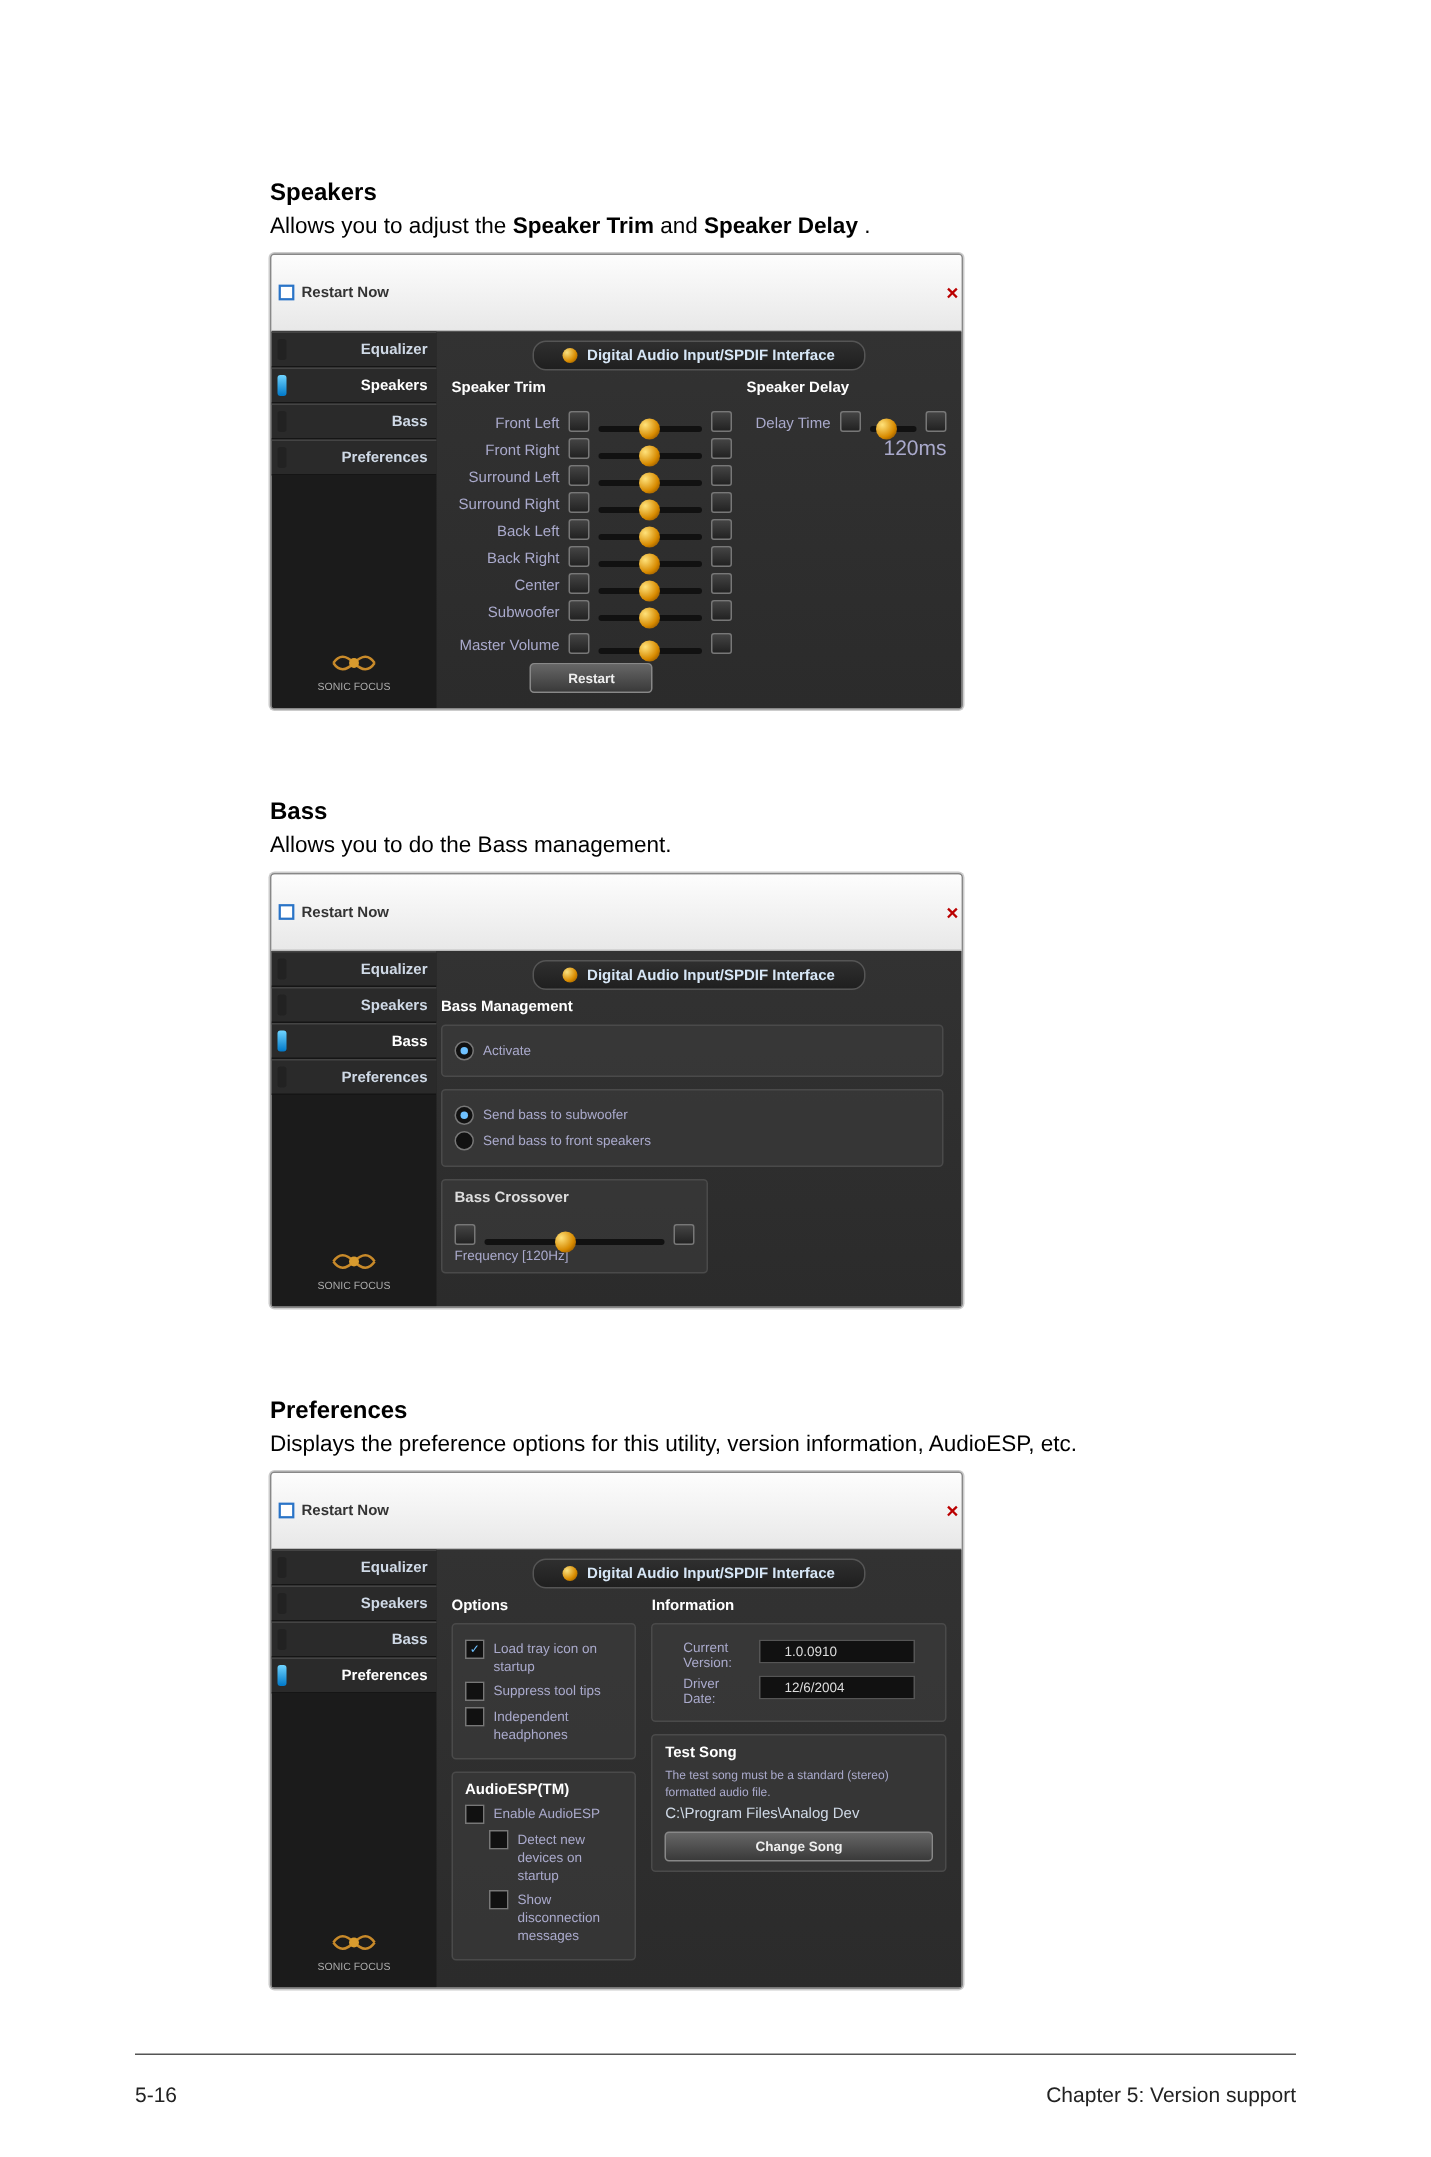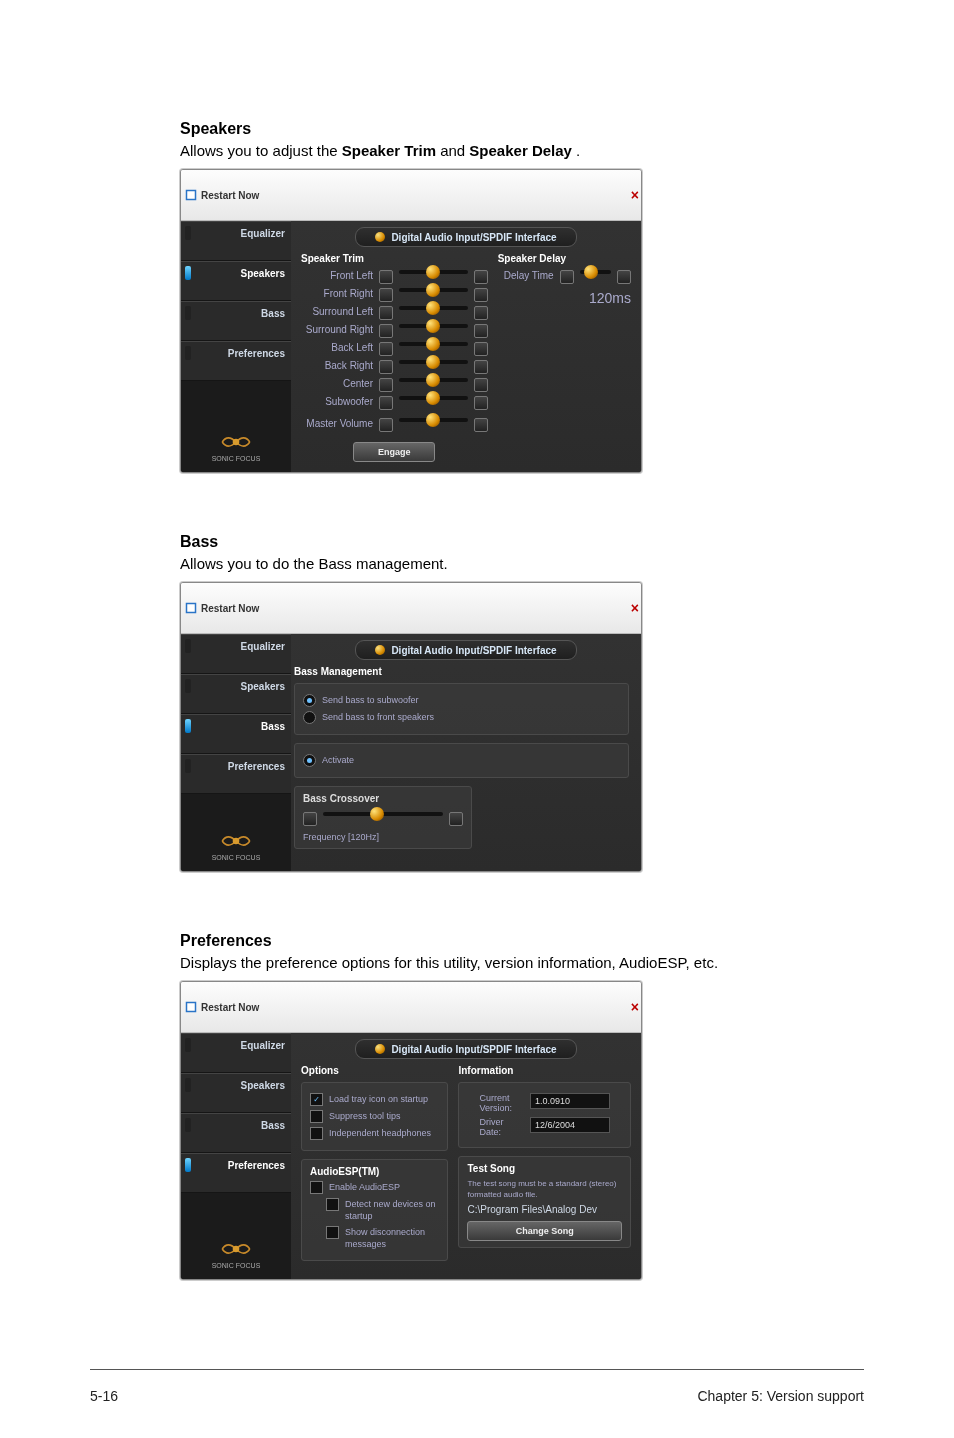--- a/index.html
+++ b/index.html
@@ -12,51 +12,51 @@
   
   .win{width:460px;border:1px solid #888;background:#efefef;border-radius:3px;overflow:hidden;font-size:10px;box-shadow:0 0 0 1px #ccc}
   .win-titlebar{display:flex;align-items:center;justify-content:space-between;height:20px;background:linear-gradient(#fdfdfd,#e8e8e8);border-bottom:1px solid #bbb;padding:15px 4px}
   .win-titlebar .title{display:flex;align-items:center;gap:4px;color:#333;font-weight:bold}
   .win-titlebar .title svg{width:12px;height:12px}
   .win-titlebar .close{color:#b00;font-weight:bold;font-size:14px;letter-spacing:-2px}
 
   .win-body{display:flex;background:#1b1b1b}
   .sidebar{width:110px;background:#1b1b1b;display:flex;flex-direction:column;justify-content:space-between;padding-bottom:10px}
   .tabs{display:flex;flex-direction:column}
-  div.tab{display:flex;align-items:center;gap:4px;height:22px;padding:0 6px 16px 4px;color:#cfd9e6;background:#2a2a2a;border-bottom:1px solid #151515;border-top:1px solid #444;font-weight:bold;text-align:right}
+  div.tab{display:flex;align-items:center;gap:4px;height:22px;padding:0 6px 0 4px;color:#cfd9e6;background:#2a2a2a;border-bottom:1px solid #151515;border-top:1px solid #444;font-weight:bold;text-align:right}
   div.tab span.lbl{flex:1;text-align:right}
   div.tab.active{color:#fff}
   .tab .led{width:6px;height:14px;border-radius:2px;background:#222}
   .tab.active .led{background:linear-gradient(#6fd4ff,#0078c8)}
   .logo{display:flex;flex-direction:column;align-items:center;gap:2px;color:#aaa;font-size:7px}
   .logo svg{width:34px;height:22px}
   .content{flex:1;background:linear-gradient(#323232,#2b2b2b);color:#cfd9e6}
 
   .pill{margin:6px auto 0 auto;width:220px;height:18px;background:linear-gradient(#2f2f2f,#1f1f1f);border:1px solid #555;border-radius:9px;display:flex;align-items:center;justify-content:center;color:#d6e6f6;font-weight:bold;gap:6px}
   .pill .dot{width:10px;height:10px;border-radius:50%;background:radial-gradient(circle at 30% 30%,#f8e080,#d88b00 60%,#7a4a00)}
 
   .panel-row{display:flex;gap:10px;padding:6px 10px 10px 10px}
   .panel-col{flex:1;display:flex;flex-direction:column}
   .panel-title{color:#fff;font-weight:bold;margin-bottom:6px}
   .grp{background:rgba(60,60,60,.6);border:1px solid #4a4a4a;border-radius:3px;padding:6px 8px;margin-bottom:8px}
 
-  .slider-row{display:flex;align-items:flex-start;gap:6px;height:18px}
+  .slider-row{display:flex;align-items:flex-end;gap:6px;height:18px}
   .slider-label{width:72px;text-align:right;color:#aac}
   .slider-btn{width:12px;height:12px;border:1px solid #777;background:linear-gradient(#444,#222);border-radius:2px}
   .slider-track{position:relative;flex:1;height:4px;background:#111;border-radius:2px}
   .slider-thumb{position:absolute;top:-5px;width:14px;height:14px;border-radius:50%;background:radial-gradient(circle at 30% 30%,#ffe27a,#d78a00 60%,#6d3b00);transform:translateX(-50%)}
 
   .opt-row{display:flex;align-items:flex-start;gap:6px;margin:4px 0;color:#aac;font-size:9px;line-height:12px}
   .chk,.rdo{width:11px;height:11px;border:1px solid #777;background:#111;flex:0 0 11px;display:flex;align-items:center;justify-content:center;color:#6ec1ff;font-size:8px}
   .rdo{border-radius:50%}
   .rdo.sel::after{content:"";width:5px;height:5px;border-radius:50%;background:#6ec1ff}
 
   .info-row{display:flex;align-items:flex-start;gap:18px;margin:4px 12px}
   .info-row .k{flex:1;color:#aac;font-size:9px}
-  .info-row .v{width:70px;height:14px;border:1px solid #555;background:#111;color:#ddd;display:flex;align-items:center;padding:0 4px;font-size:9px}
+  .info-row .v{width:70px;height:14px;border:1px solid #555;background:#111;color:#ddd;display:flex;align-items:center;padding:0 16px;font-size:9px}
 
   .btn{margin-top:6px;height:18px;border:1px solid #888;background:linear-gradient(#666,#3a3a3a);color:#eee;border-radius:3px;display:flex;align-items:center;justify-content:center;font-size:9px;font-weight:bold}
 
   hr.footerline{position:absolute;left:90px;right:90px;bottom:60px;border:none;border-top:1px solid #555}
   .footer{position:absolute;left:90px;right:90px;bottom:34px;display:flex;justify-content:space-between;font-size:14px;color:#222}
 </style>
 </head>
 <body>
 
 <div class="page">
@@ -189,21 +189,21 @@
                 </div>
               <div class="slider-row" style="margin-top:4px">
                 <div class="slider-label">Master Volume</div>
                 <div class="slider-btn"></div>
                 <div class="slider-track">
                     <div class="slider-thumb" style="left:50%"></div>
                   </div>
                 <div class="slider-btn"></div>
               </div>
               <div class="btn" style="width:80px;margin:6px auto 0 auto">
-                  <span>Engage</span>
+                  <span>Restart</span>
                 </div>
             </div>
             <div class="panel-col">
               <div class="panel-title">Speaker Delay</div>
               <div class="slider-row">
                 <div class="slider-label" style="width:56px">Delay Time</div>
                 <div class="slider-btn"></div>
                 <div class="slider-track">
                     <div class="slider-thumb" style="left:35%"></div>
                   </div>
@@ -266,31 +266,31 @@
         <div class="content">
           <div class="pill">
               <div class="dot"></div>
               <span>Digital Audio Input/SPDIF Interface</span>
             </div>
           <div style="padding:6px 12px 14px 3px">
             <div class="panel-title">Bass Management</div>
             <div class="grp">
               <div class="opt-row">
                   <div class="rdo sel"></div>
+                  <span>Activate</span>
+                </div>
+            </div>
+            <div class="grp">
+              <div class="opt-row">
+                  <div class="rdo sel"></div>
                   <span>Send bass to subwoofer</span>
                 </div>
               <div class="opt-row">
                   <div class="rdo"></div>
                   <span>Send bass to front speakers</span>
-                </div>
-            </div>
-            <div class="grp">
-              <div class="opt-row">
-                  <div class="rdo sel"></div>
-                  <span>Activate</span>
                 </div>
             </div>
             <div class="grp" style="width:160px">
               <div style="color:#ddd;font-weight:bold;margin-bottom:8px">Bass Crossover</div>
               <div class="slider-row">
                 <div class="slider-btn"></div>
                 <div class="slider-track">
                     <div class="slider-thumb" style="left:45%"></div>
                   </div>
                 <div class="slider-btn"></div>

